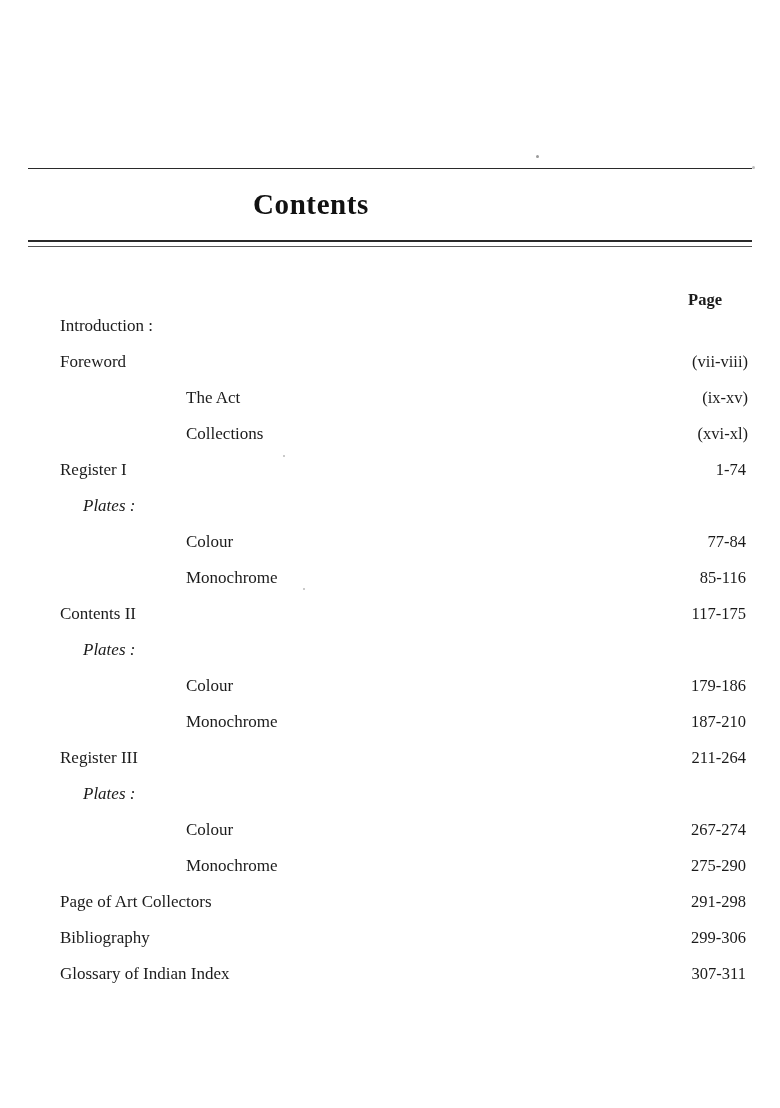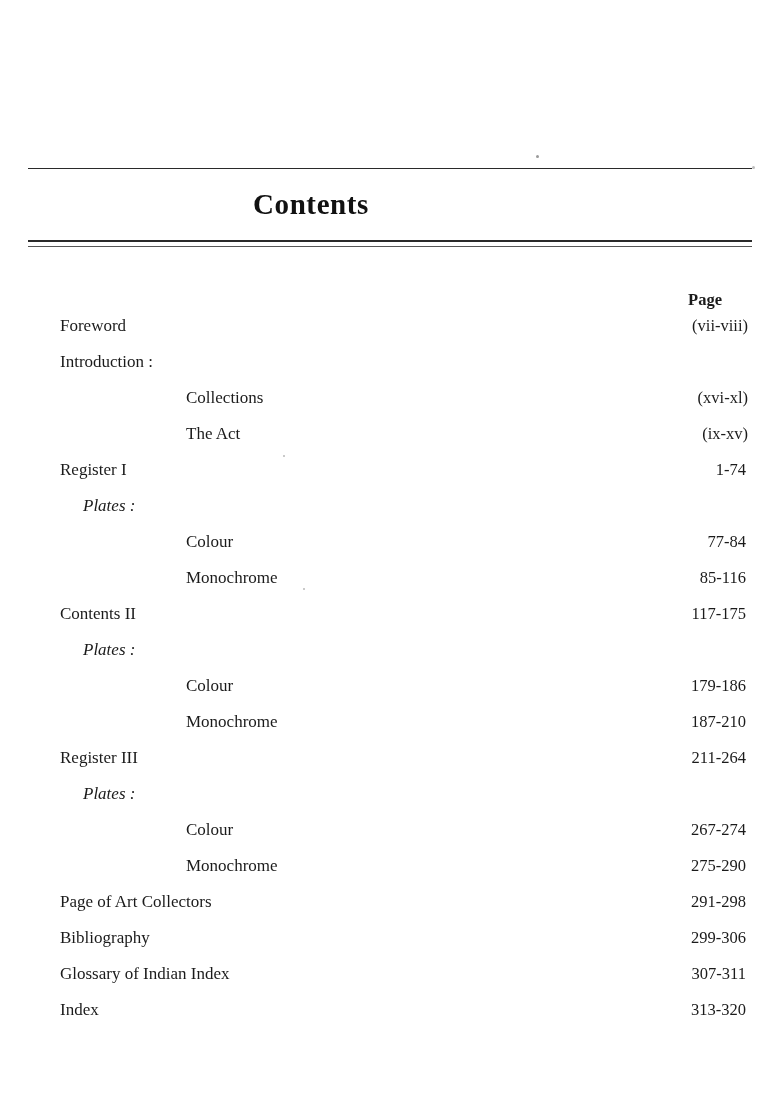--- a/index.html
+++ b/index.html
@@ -148,36 +148,36 @@
   <div class="title">Contents</div>
 
   <div class="rule-bottom-1"></div>
   <div class="rule-bottom-2"></div>
 
   <div class="toc">
     <div class="page-head">
       <span class="lbl">Page</span>
     </div>
     <div id="toc-rows">
+        <div class="row lvl0">
+          <span class="label">Introduction :</span>
+          <span class="pages"></span>
+        </div>
         <div class="row lvl0 roman">
           <span class="label">Foreword</span>
           <span class="pages">(vii-viii)</span>
         </div>
-        <div class="row lvl0">
-          <span class="label">Introduction :</span>
-          <span class="pages"></span>
+        <div class="row lvl2 roman">
+          <span class="label">The Act</span>
+          <span class="pages">(ix-xv)</span>
         </div>
         <div class="row lvl2 roman">
           <span class="label">Collections</span>
           <span class="pages">(xvi-xl)</span>
         </div>
-        <div class="row lvl2 roman">
-          <span class="label">The Act</span>
-          <span class="pages">(ix-xv)</span>
-        </div>
         <div class="row lvl0">
           <span class="label">Register I</span>
           <span class="pages">1-74</span>
         </div>
         <div class="row lvl1">
           <span class="label">Plates :</span>
           <span class="pages"></span>
         </div>
         <div class="row lvl2">
           <span class="label">Colour</span>
@@ -224,23 +224,19 @@
           <span class="pages">291-298</span>
         </div>
         <div class="row lvl0">
           <span class="label">Bibliography</span>
           <span class="pages">299-306</span>
         </div>
         <div class="row lvl0">
           <span class="label">Glossary of Indian Index</span>
           <span class="pages">307-311</span>
         </div>
-        <div class="row lvl0">
-          <span class="label">Index</span>
-          <span class="pages">313-320</span>
-        </div>
       </div>
   </div>
 
   <span class="speck" style="left:303px; top:588px;"></span>
   <span class="speck" style="left:283px; top:455px;"></span>
 
 </div>
 
 </body></html>

